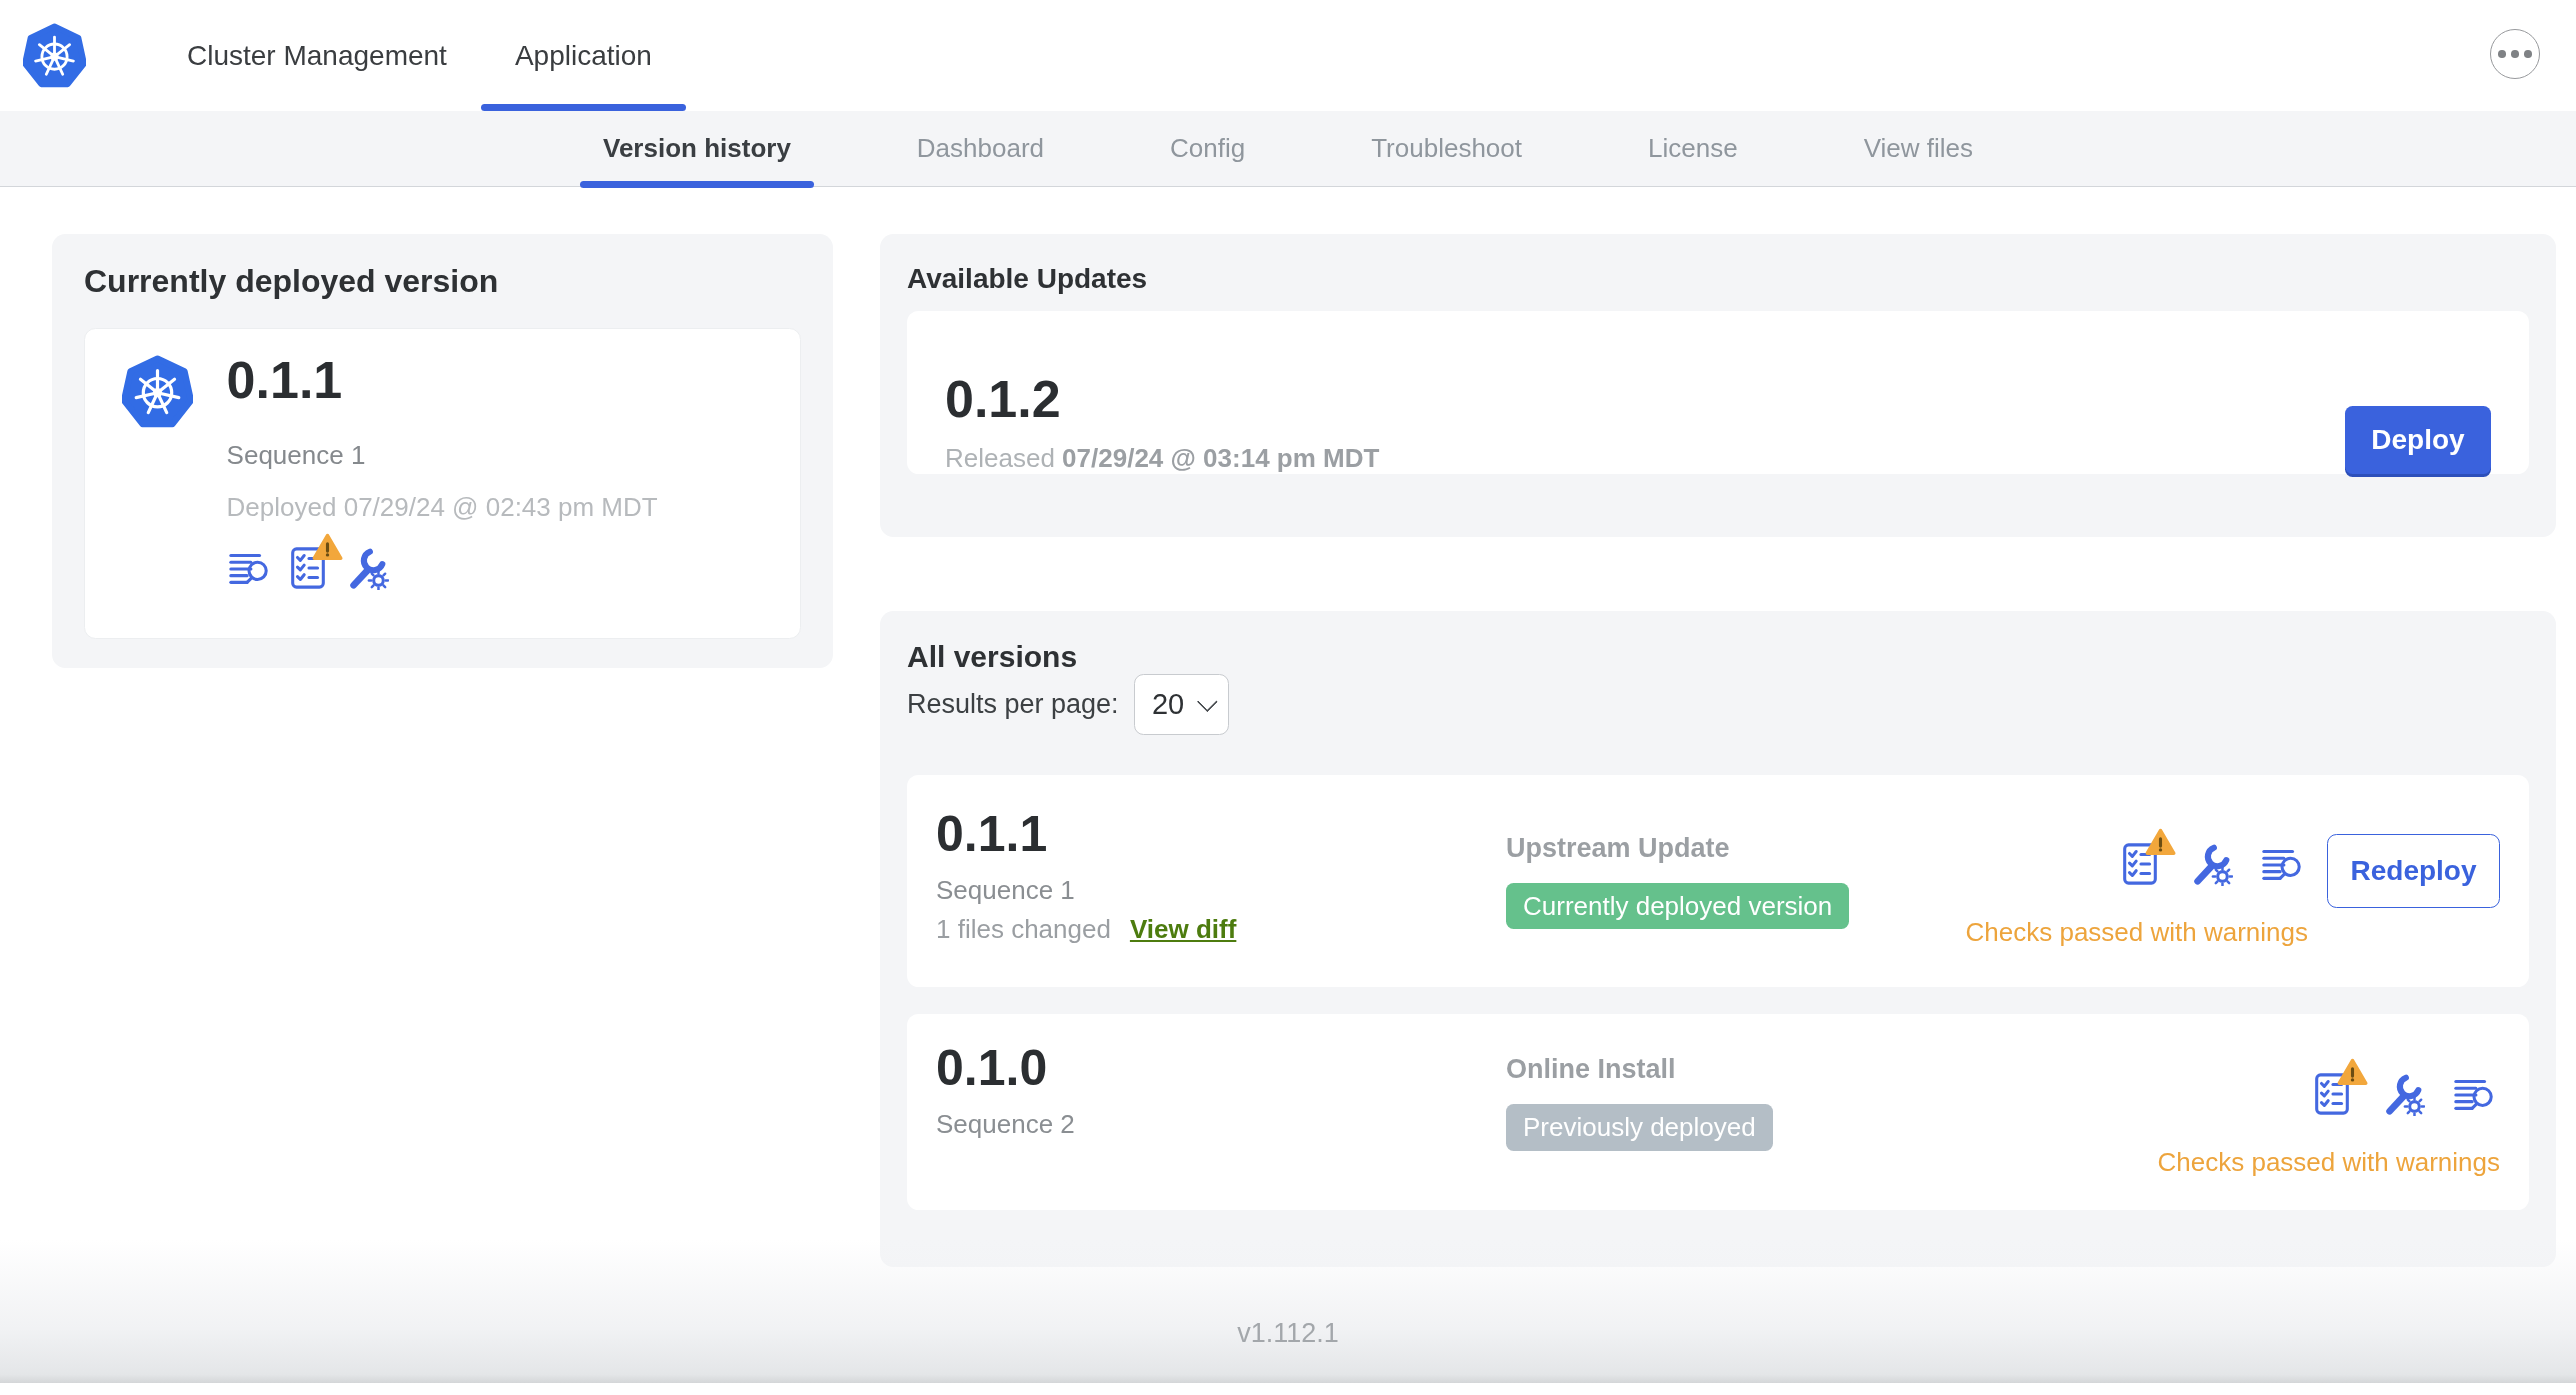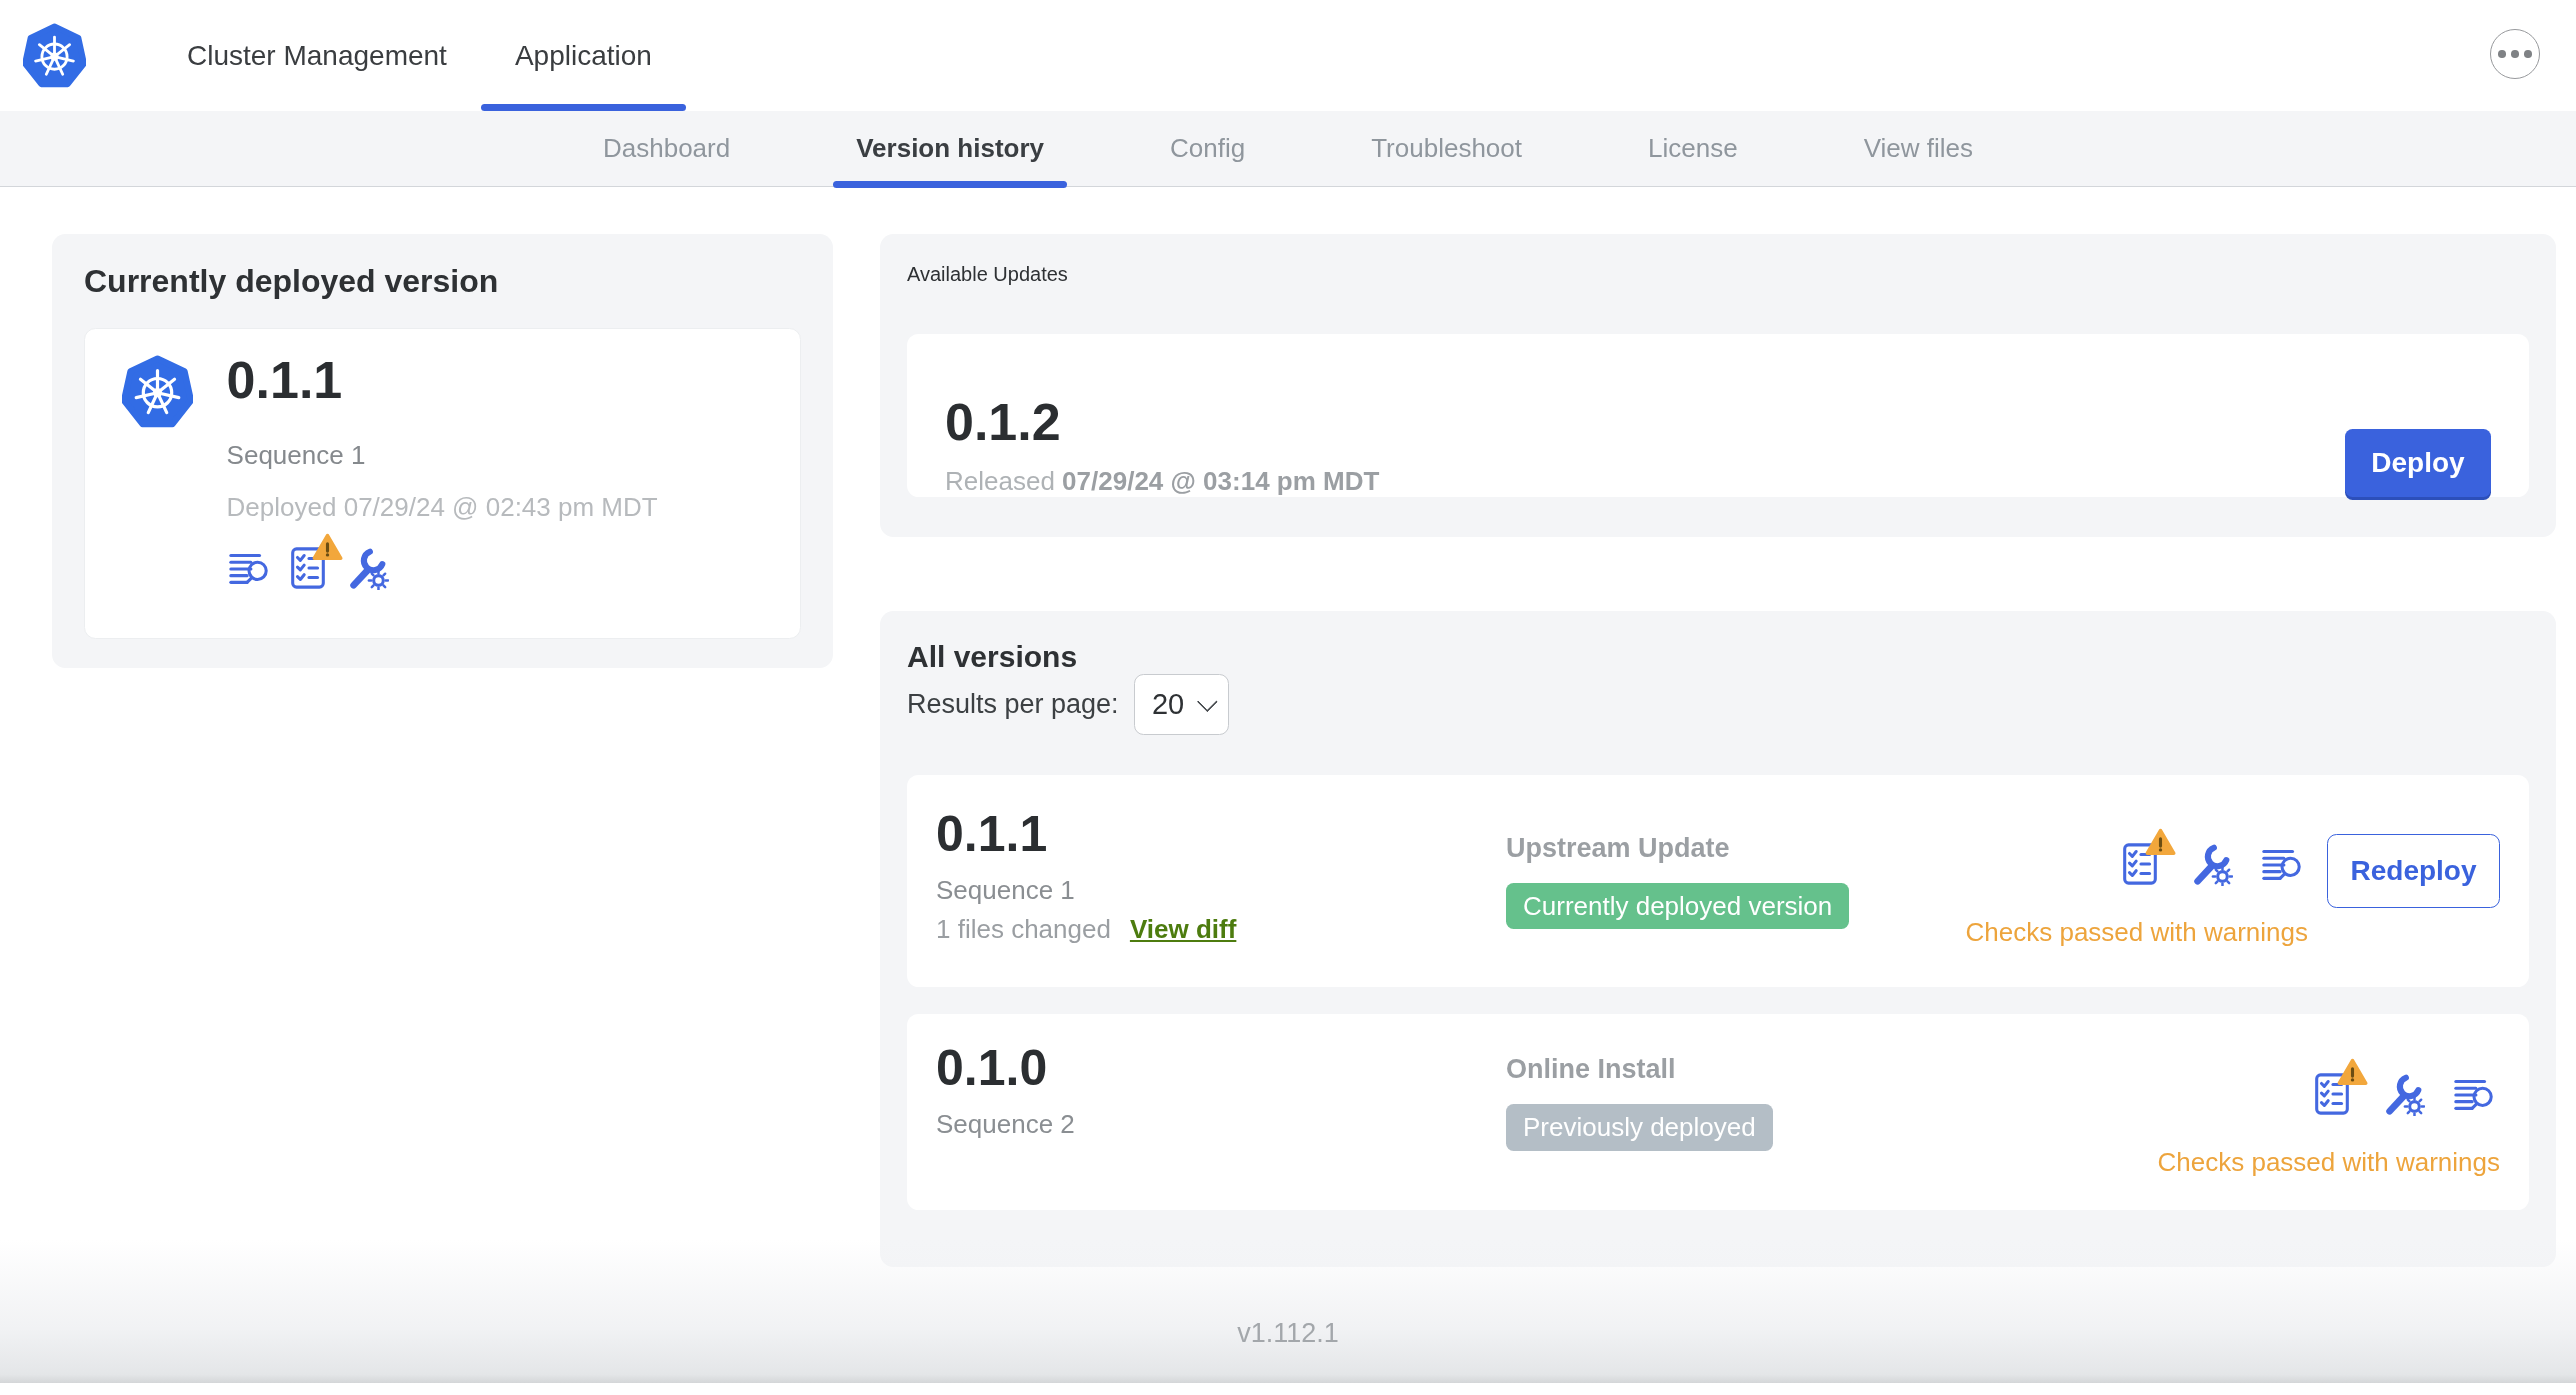--- a/index.html
+++ b/index.html
@@ -43,21 +43,21 @@
   .dep-date { font-size:26px; color:#b7babd; margin-top:21px; }
   .icon-row { display:flex; gap:15.3px; margin-top:23px; align-items:flex-start; }
   .icon-wrap { position:relative; width:44px; height:44px; flex:none; }
   .icon-wrap svg.main-ic { width:44px; height:44px; display:block; }
   .warn-tri { position:absolute; top:-13.4px; right:-13.4px; width:31px; height:29px; }
 
   
   .right-col { flex:1; min-width:0; }
 
   .avail-card { height:303px; padding:29px 27px; margin-bottom:74px; }
-  .avail-card h2 { font-size:20px; font-weight:400; margin-bottom:48px; }
+  .avail-card h2 { font-size:28px; font-weight:700; margin-bottom:16px; }
   .avail-inner { background:#fff; border-radius:11.5px; height:163px; padding:0 38px; display:flex; align-items:flex-end; justify-content:space-between; }
   .rel-line { font-size:26px; color:#aeb2b5; margin-top:15.3px; }
   .rel-line b { color:#9b9fa3; font-weight:700; }
   .deploy-btn { width:146px; height:68px; border:none; border-radius:7.6px; background:#3a62dd; color:#fff; font-size:28px; font-weight:700; font-family:inherit; cursor:pointer; box-shadow:0 2.9px 0 #2c4fba; }
 
   .allv-card { padding:29px 27px 57px; }
   .allv-head { display:flex; justify-content:space-between; align-items:flex-start; margin-bottom:40px;flex-direction:column; }
   .allv-head h2 { font-size:30px; font-weight:600; }
   .rpp { display:flex; align-items:center; gap:15.3px; }
   .rpp-label { font-size:27px; color:#3c4043; }
@@ -121,26 +121,26 @@
       </div>
     </nav>
     <button class="menu-btn">
       <span class="dot"></span>
       <span class="dot"></span>
       <span class="dot"></span>
     </button>
   </header>
 
   <nav class="subnav">
-    <div class="subnav-tab">
-        <span>Dashboard</span>
-      </div>
     <div class="subnav-tab active">
         <span>Version history</span>
         <span class="tab-underline"></span>
+      </div>
+    <div class="subnav-tab">
+        <span>Dashboard</span>
       </div>
     <div class="subnav-tab">
         <span>Config</span>
       </div>
     <div class="subnav-tab">
         <span>Troubleshoot</span>
       </div>
     <div class="subnav-tab">
         <span>License</span>
       </div>

